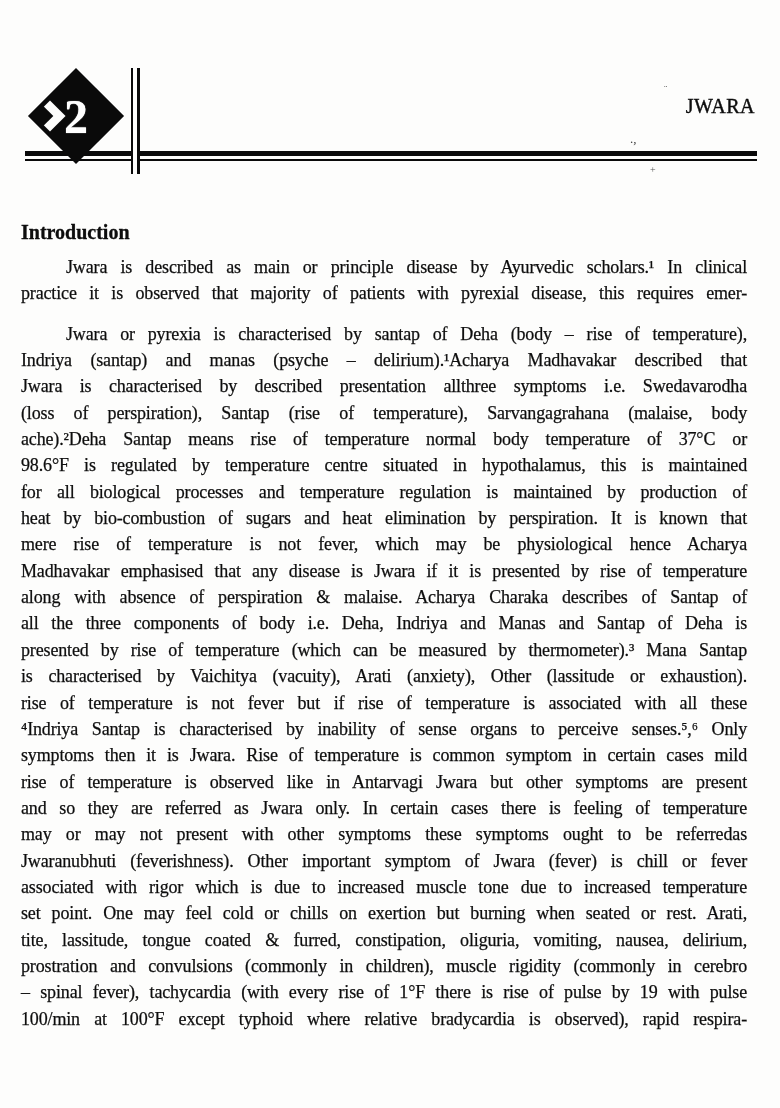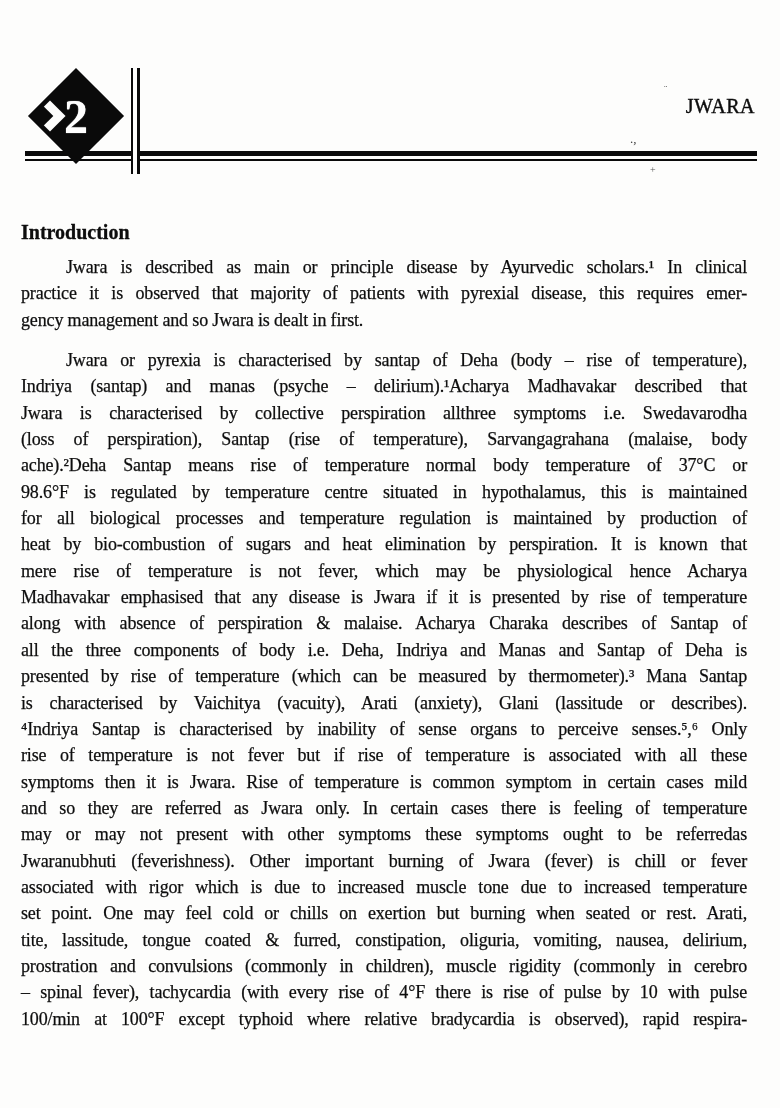--- a/index.html
+++ b/index.html
@@ -122,46 +122,46 @@
   <span class="mark-a">.,</span>
   <div class="chapter-title">JWARA</div>
   <span class="mark-c">+</span>
 
   <div class="content">
     <h2 class="section-heading">Introduction</h2>
 
     <div class="para">
       <div class="ln ind">Jwara is described as main or principle disease by Ayurvedic scholars.¹ In clinical</div>
       <div class="ln">practice it is observed that majority of patients with pyrexial disease, this requires emer-</div>
-      <div class="ln end">gency management and so Jwara is dealt in first.</div>
     </div>
 
     <div class="para">
       <div class="ln ind">Jwara or pyrexia is characterised by santap of Deha (body – rise of temperature),</div>
       <div class="ln">Indriya (santap) and manas (psyche – delirium).¹Acharya Madhavakar described that</div>
-      <div class="ln">Jwara is characterised by collective perspiration allthree symptoms i.e. Swedavarodha</div>
+      <div class="ln">Jwara is characterised by described presentation allthree symptoms i.e. Swedavarodha</div>
       <div class="ln">(loss of perspiration), Santap (rise of temperature), Sarvangagrahana (malaise, body</div>
       <div class="ln">ache).²Deha Santap means rise of temperature normal body temperature of 37°C or</div>
       <div class="ln">98.6°F is regulated by temperature centre situated in hypothalamus, this is maintained</div>
       <div class="ln">for all biological processes and temperature regulation is maintained by production of</div>
       <div class="ln">heat by bio-combustion of sugars and heat elimination by perspiration. It is known that</div>
       <div class="ln">mere rise of temperature is not fever, which may be physiological hence Acharya</div>
       <div class="ln">Madhavakar emphasised that any disease is Jwara if it is presented by rise of temperature</div>
       <div class="ln">along with absence of perspiration &amp; malaise. Acharya Charaka describes of Santap of</div>
       <div class="ln">all the three components of body i.e. Deha, Indriya and Manas and Santap of Deha is</div>
       <div class="ln">presented by rise of temperature (which can be measured by thermometer).³ Mana Santap</div>
-      <div class="ln">is characterised by Vaichitya (vacuity), Arati (anxiety), Glani (lassitude or describes).</div>
+      <div class="ln">is characterised by Vaichitya (vacuity), Arati (anxiety), Other (lassitude or exhaustion).</div>
+      <div class="ln">rise of temperature is not fever but if rise of temperature is associated with all these</div>
       <div class="ln">⁴Indriya Santap is characterised by inability of sense organs to perceive senses.⁵,⁶ Only</div>
-      <div class="ln">rise of temperature is not fever but if rise of temperature is associated with all these</div>
       <div class="ln">symptoms then it is Jwara. Rise of temperature is common symptom in certain cases mild</div>
+      <div class="ln">rise of temperature is observed like in Antarvagi Jwara but other symptoms are present</div>
       <div class="ln">and so they are referred as Jwara only. In certain cases there is feeling of temperature</div>
       <div class="ln">may or may not present with other symptoms these symptoms ought to be referredas</div>
-      <div class="ln">Jwaranubhuti (feverishness). Other important burning of Jwara (fever) is chill or fever</div>
+      <div class="ln">Jwaranubhuti (feverishness). Other important symptom of Jwara (fever) is chill or fever</div>
       <div class="ln">associated with rigor which is due to increased muscle tone due to increased temperature</div>
       <div class="ln">set point. One may feel cold or chills on exertion but burning when seated or rest. Arati,</div>
       <div class="ln">tite, lassitude, tongue coated &amp; furred, constipation, oliguria, vomiting, nausea, delirium,</div>
       <div class="ln">prostration and convulsions (commonly in children), muscle rigidity (commonly in cerebro</div>
-      <div class="ln">– spinal fever), tachycardia (with every rise of 4°F there is rise of pulse by 10 with pulse</div>
+      <div class="ln">– spinal fever), tachycardia (with every rise of 1°F there is rise of pulse by 19 with pulse</div>
       <div class="ln">100/min at 100°F except typhoid where relative bradycardia is observed), rapid respira-</div>
     </div>
   </div>
 
 </div>
 
 </body></html>

